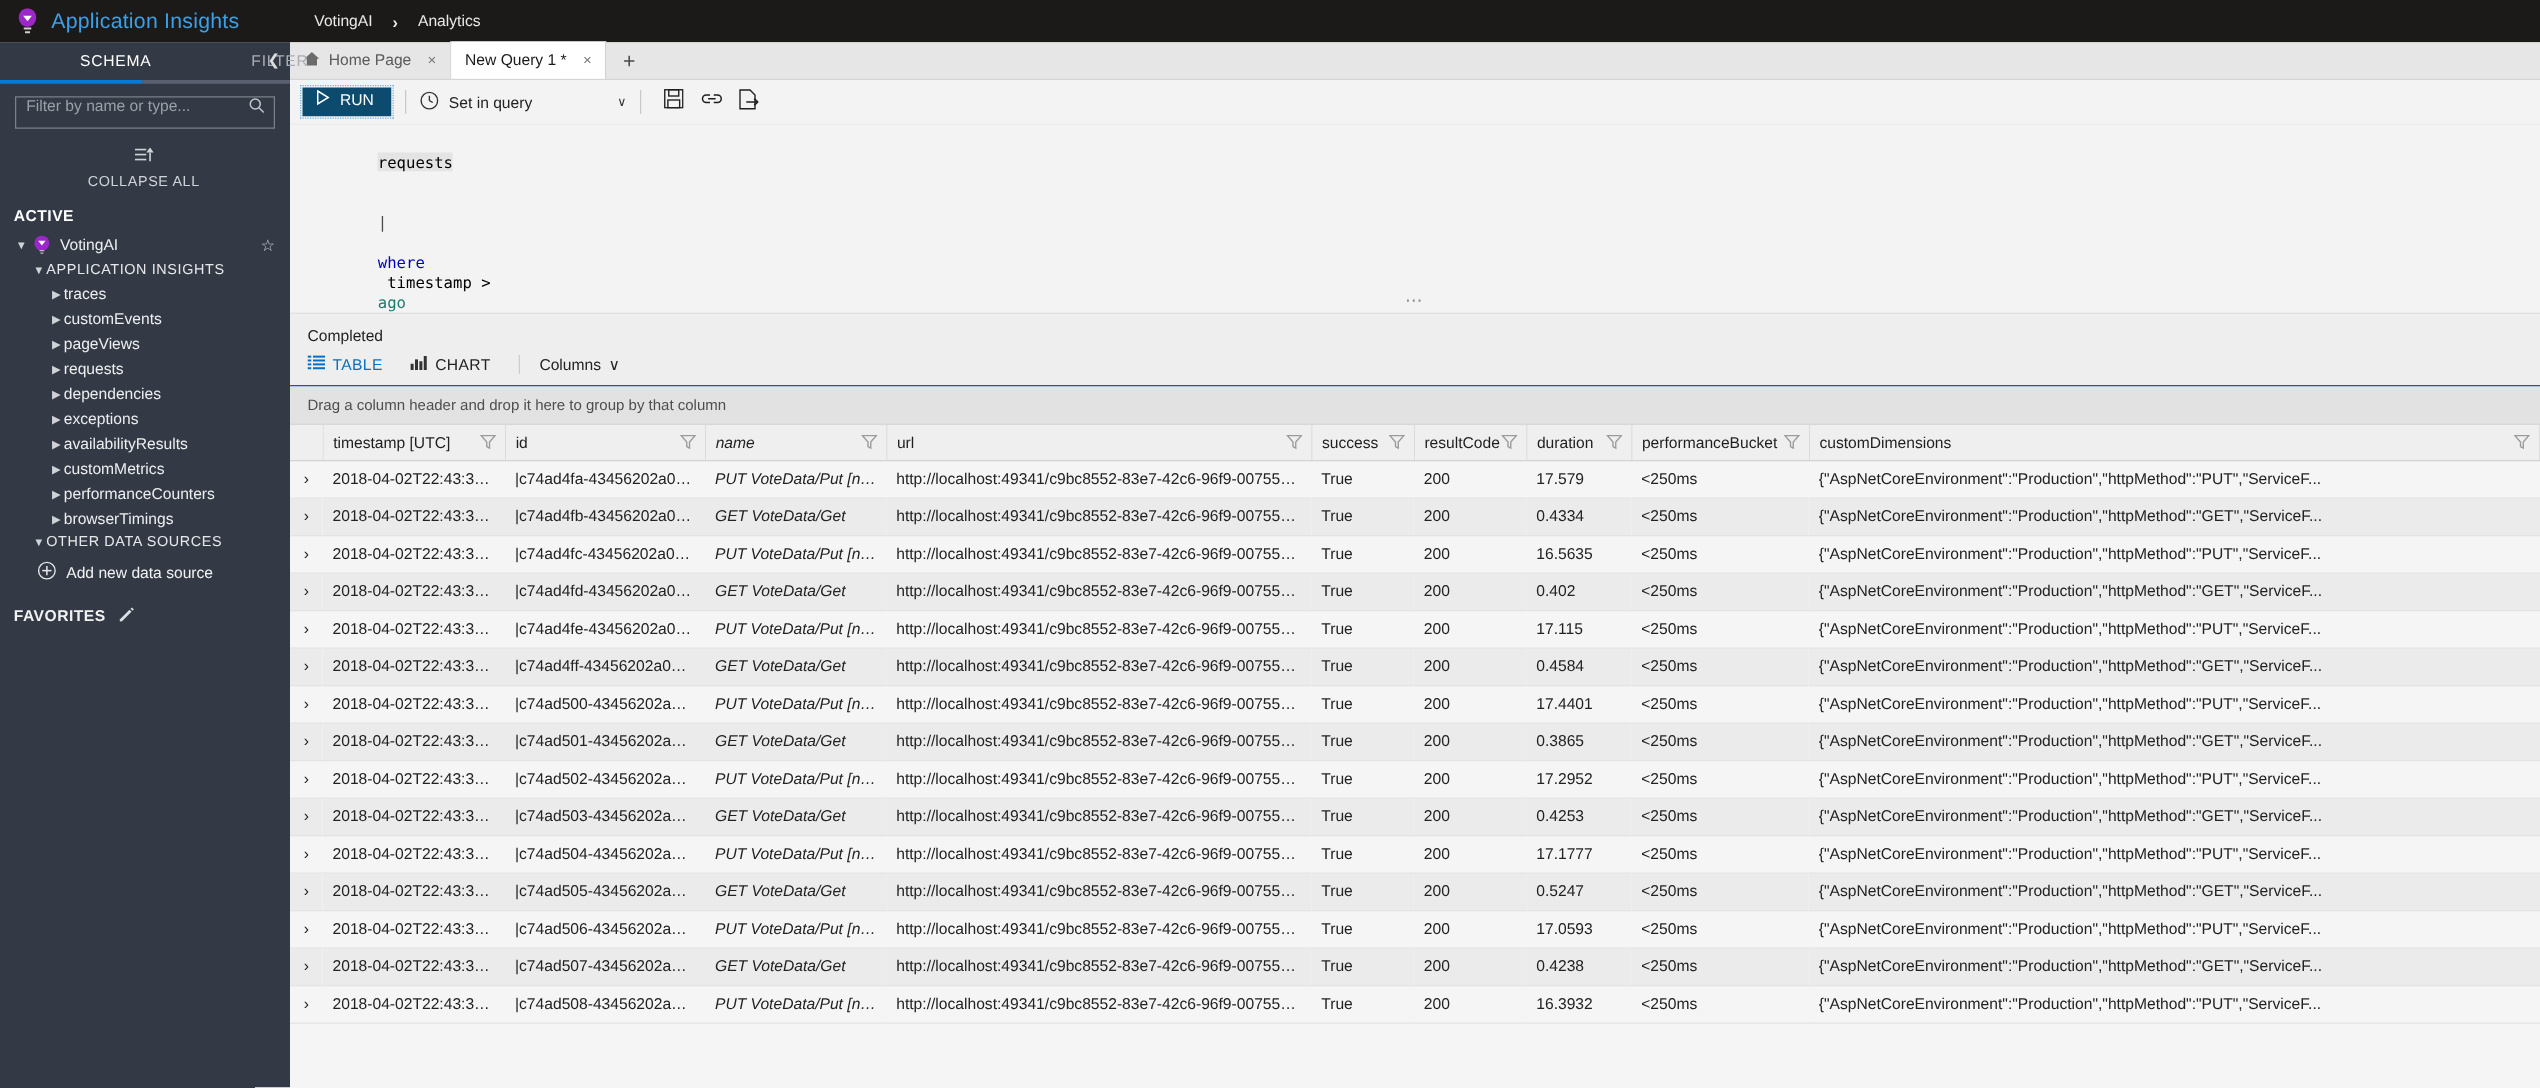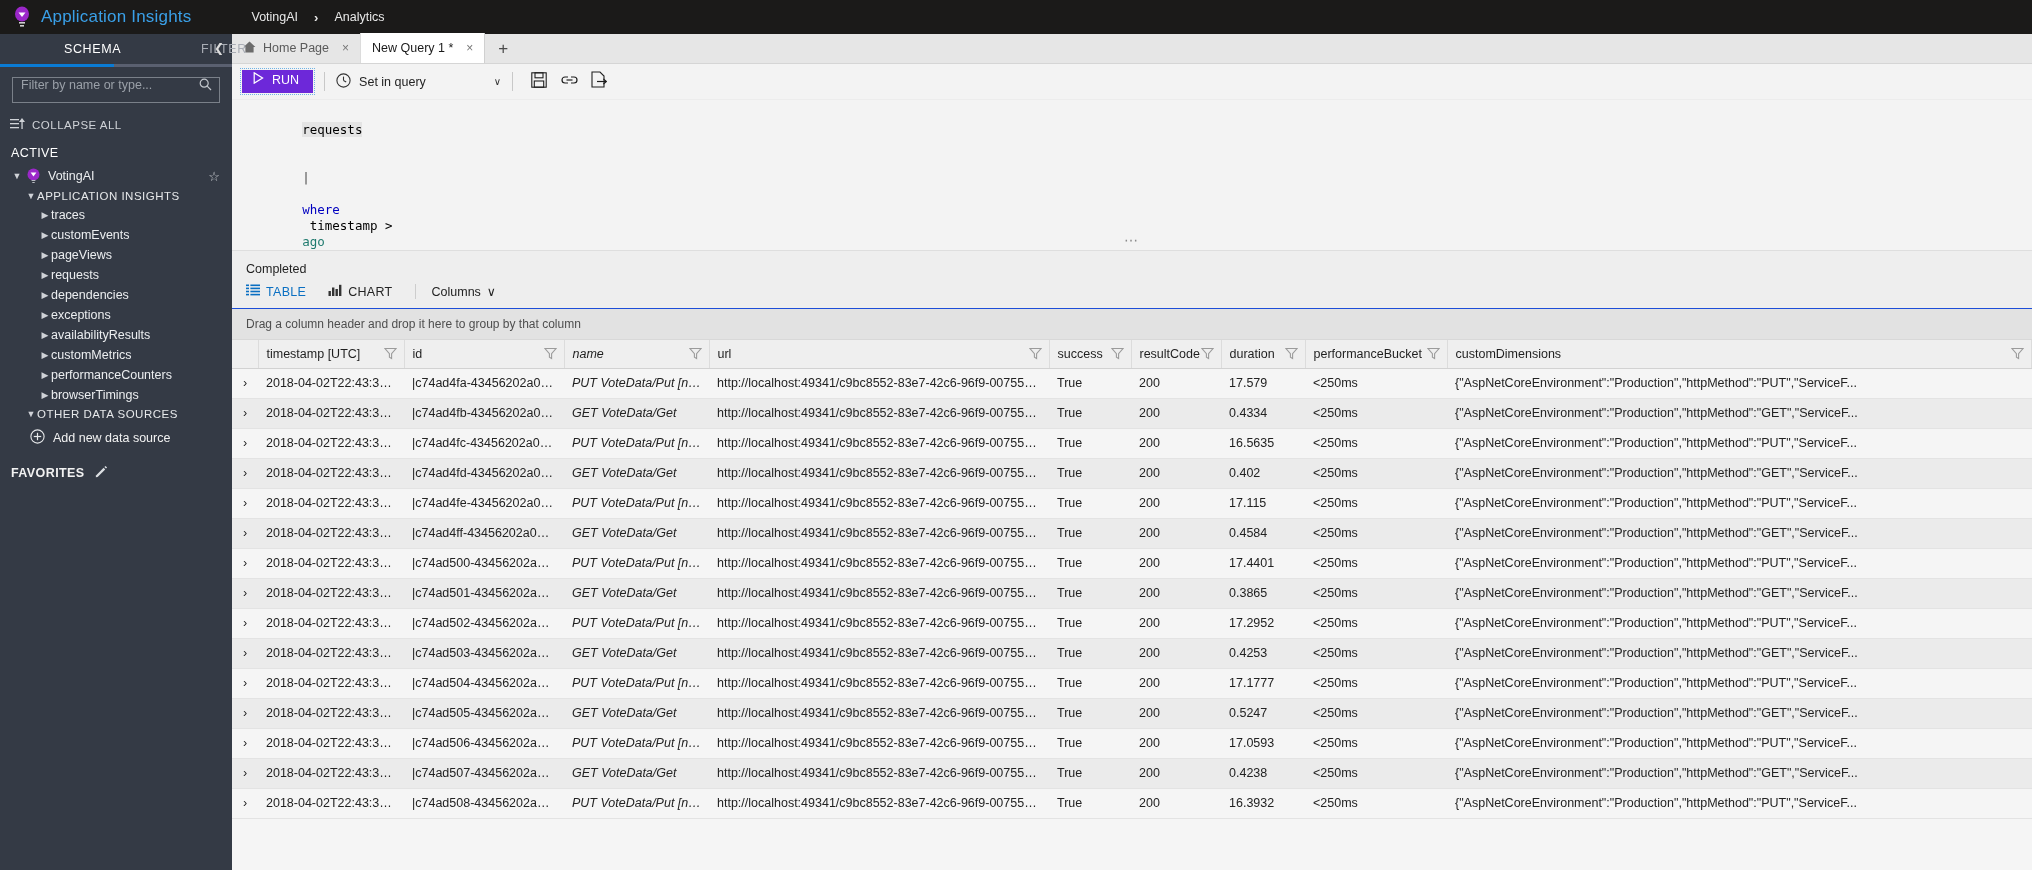--- a/index.html
+++ b/index.html
@@ -73,25 +73,25 @@
     flex: 1; background: transparent; border: 0; outline: none;
     color: #d6d8dc; font-size: 12.5px; padding: 0 8px;
     font-family: "Liberation Sans", sans-serif;
   }
   .filter-box input::placeholder { color: #9aa0a8; }
   .magnifier { margin-right: 7px; color: #c3c7cd; font-size: 13px; }
 
   .collapse-all {
     display: flex; align-items: center; gap: 7px;
     padding: 9px 12px 9px 10px; font-size: 11.5px;
-    color: #cfd2d7; letter-spacing: .5px; cursor: pointer;
+    color: #cfd2d7; letter-spacing: .5px; cursor: pointer; flex-direction: column;
   }
 
   .section-head {
-    font-size: 12.5px; font-weight: normal; color: #ffffff;
+    font-size: 12.5px; font-weight: bold; color: #ffffff;
     padding: 5px 12px 5px 11px; letter-spacing: .4px;
   }
 
   .tree-row {
     display: flex; align-items: center;
     font-size: 12.5px; padding: 3px 12px; cursor: pointer;
     color: #eceef0;
   }
   .tw { width: 12px; flex: 0 0 12px; text-align: center; font-size: 9px; color: #cfd2d7; }
   .lvl1 { padding-left: 11px; }
@@ -126,21 +126,21 @@
   .qtab.active { background: #ffffff; color: #1a1a1a; border-right: 1px solid #d0d0d0; }
   .qtab .x { font-size: 12px; color: #777; margin-left: 6px; }
   .tab-add { padding: 0 13px; font-size: 17px; color: #4a4a4a; line-height: 28px; cursor: pointer; }
 
   .toolbar {
     height: 36px; flex: 0 0 36px; background: #f3f3f3;
     display: flex; align-items: center; padding-left: 10px; gap: 0;
     border-bottom: 1px solid #ececec;
   }
   .run-btn {
-    background: #6d28d9; color: #fff; height: 23px;
+    background: #0c4a6e; color: #fff; height: 23px;
     display: flex; align-items: center; gap: 8px;
     padding: 0 14px 4px 11px; font-size: 12.5px; cursor: pointer;
     outline: 1px dotted #6fb3e6; outline-offset: 1px;
   }
   .tb-sep { width: 1px; height: 19px; background: #c8c8c8; margin: 0 11px; }
   .set-in-query {
     display: flex; align-items: center; gap: 8px;
     font-size: 12.5px; color: #232323; cursor: pointer;
   }
   .chev { color: #333; font-size: 10px; margin-left: 60px; }

